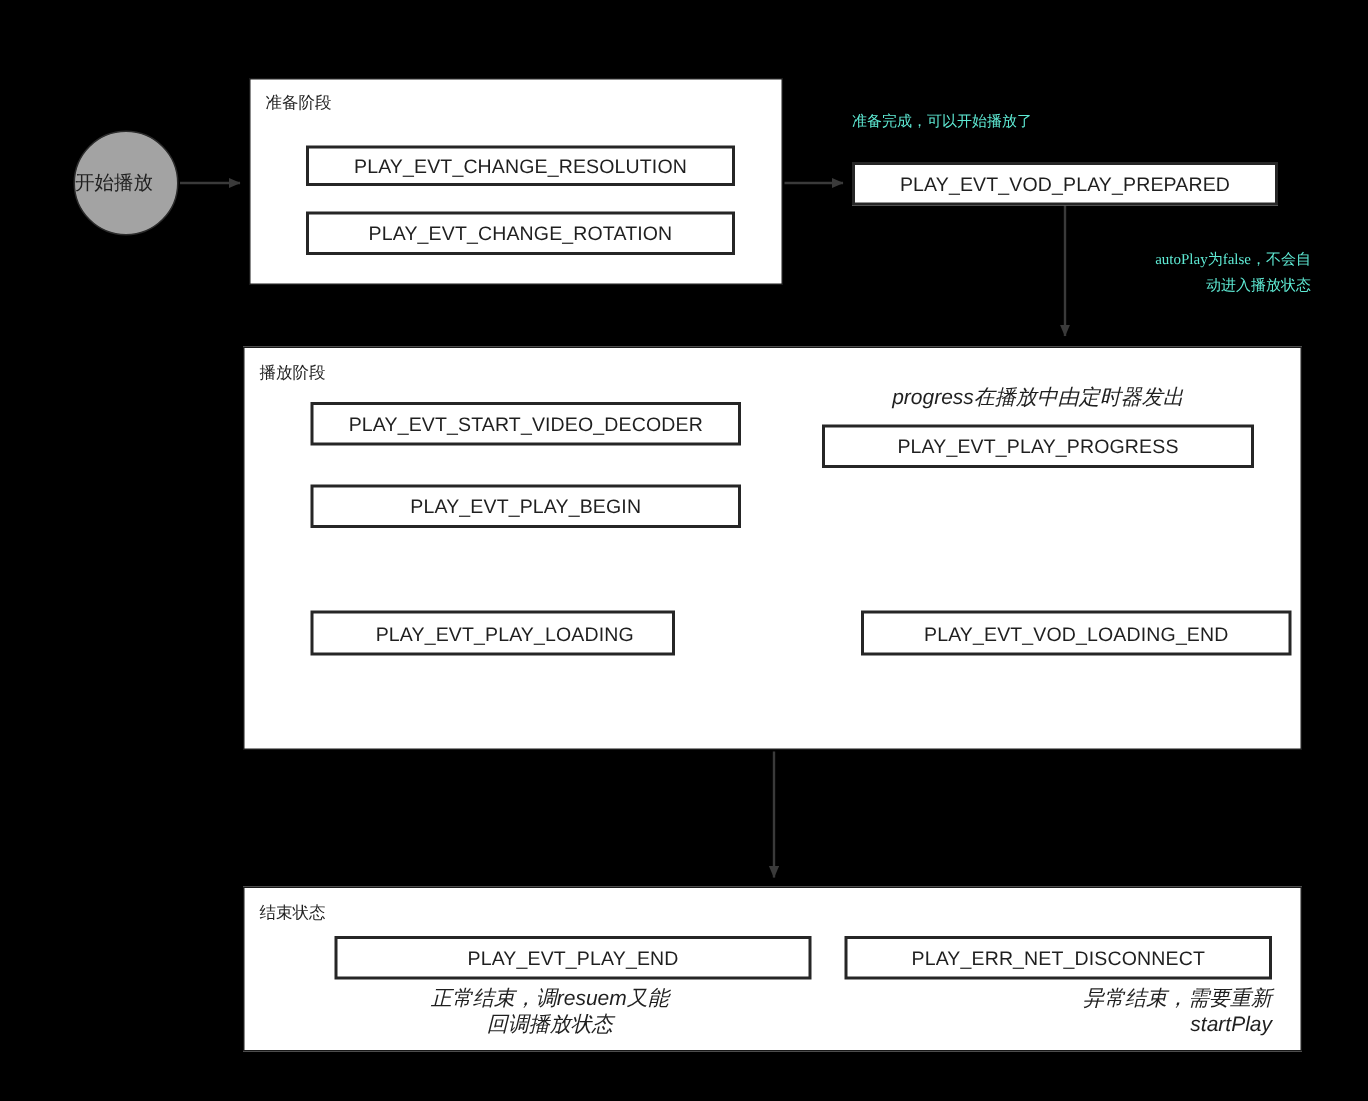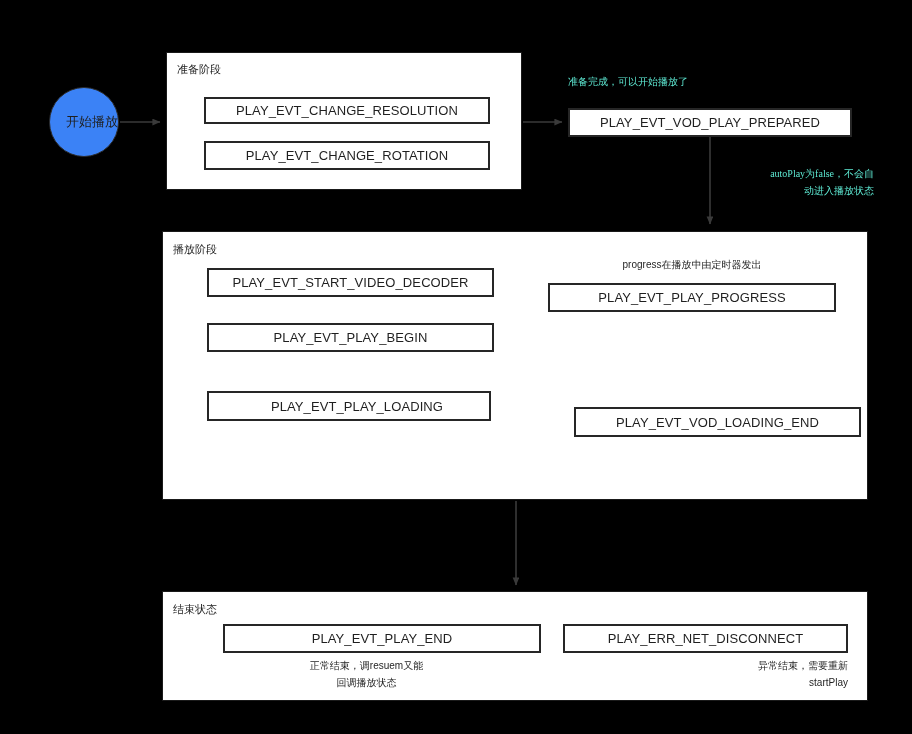--- a/index.html
+++ b/index.html
@@ -49,45 +49,46 @@
     align-items: center;
     justify-content: center;
     font-size: 13px;
     color: #1f1f1f;
     letter-spacing: 0.1px;
     white-space: nowrap;
   }
   .start-circle {
     position: absolute;
     border-radius: 50%;
-    background: #3b82f6;
+    background: #a3a3a3;
     border: 1px solid #2b2b2b;
     box-sizing: border-box;
     display: flex;
     align-items: center;
-    justify-content: flex-end;
+    justify-content: flex-start;
     font-size: 13px;
     color: #1f1f1f;
     white-space: nowrap;
   }
   .edge-label {
     position: absolute;
     color: #5eead4;
     font-size: 10px;
     line-height: 17px;
     white-space: pre-line;
     font-family: Liberation Serif, serif;
   }
   .note-label {
     position: absolute;
     color: #1f1f1f;
-    font-size: 10px;
+    font-size: 14px;
     line-height: 17px;
     text-align: center;
     white-space: pre-line;
+    font-style: italic;
   }
 </style>
 </head>
 <body>
 
 <div id="canvas">
 
   <svg id="edges" viewBox="0 0 912 734" width="912" height="734">
     <defs>
       <marker id="arrow-dark" markerWidth="9" markerHeight="9" refX="7.6" refY="3.4" orient="auto" markerUnits="userSpaceOnUse">
@@ -145,21 +146,21 @@
   <div class="note-label" style="left:548px; top:256px; width:288px;">progress在播放中由定时器发出</div>
 
   <div class="node-box" style="left:548px; top:283px; width:288px; height:29px;">
     <span>PLAY_EVT_PLAY_PROGRESS</span>
   </div>
 
   <div class="node-box" style="left:207px; top:323px; width:287px; height:29px;">
     <span>PLAY_EVT_PLAY_BEGIN</span>
   </div>
 
-  <div class="node-box" style="left:207px; top:391px; width:284px; height:30px;padding-left:16px;">
+  <div class="node-box" style="left:207px; top:407px; width:243px; height:30px;padding-left:16px;">
     <span>PLAY_EVT_PLAY_LOADING</span>
   </div>
 
   <div class="node-box" style="left:540px; top:407px; width:287px; height:30px;margin-left:34px;">
     <span>PLAY_EVT_VOD_LOADING_END</span>
   </div>
 
   <div class="group-box" style="left:162px; top:591px; width:706px; height:110px;"></div>
   <div class="group-title" style="left:173px; top:601px;">结束状态</div>
 

